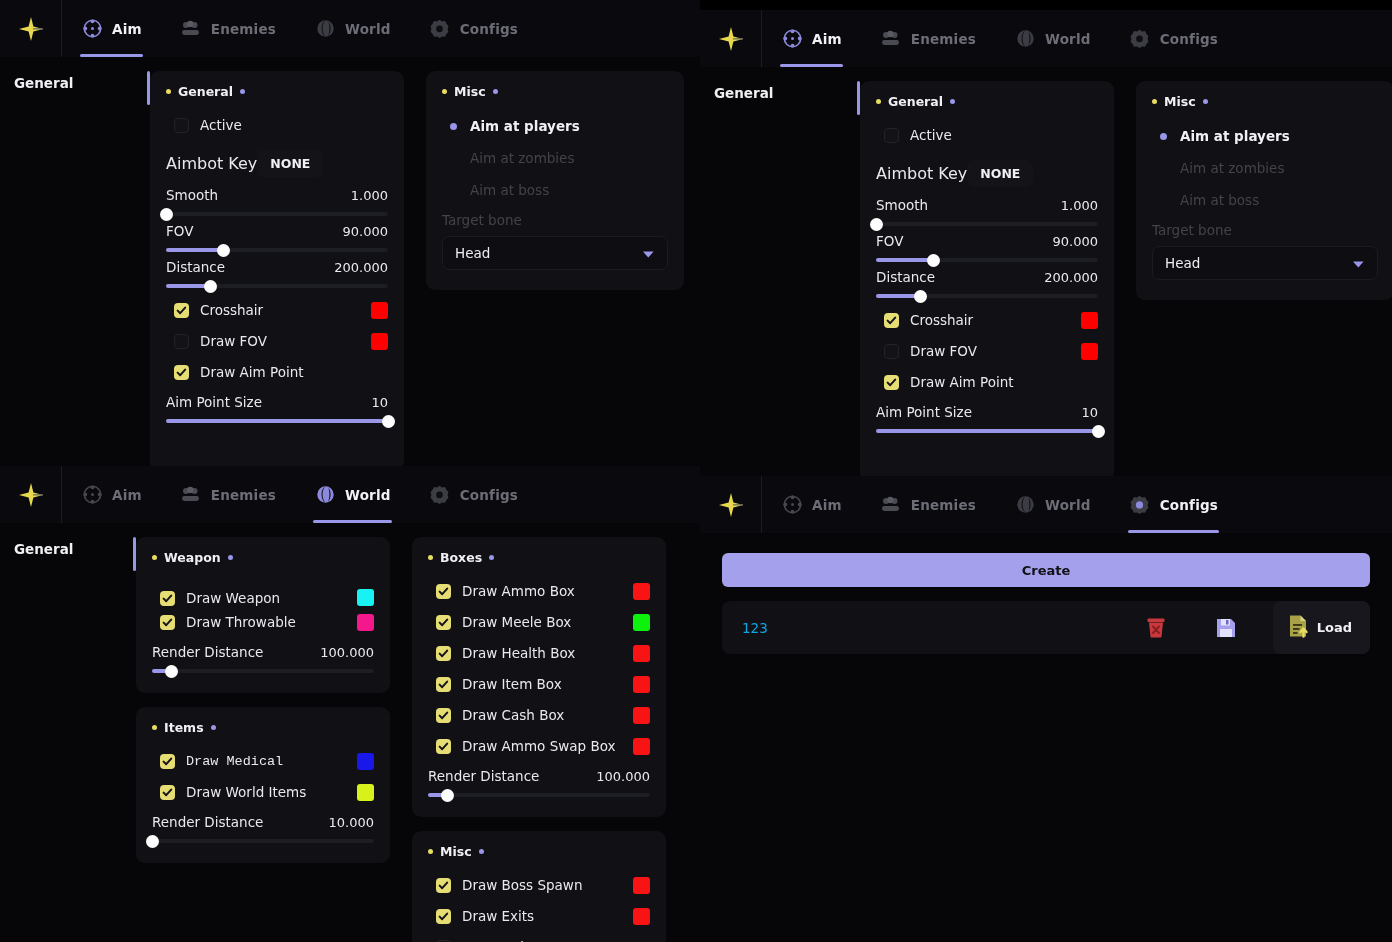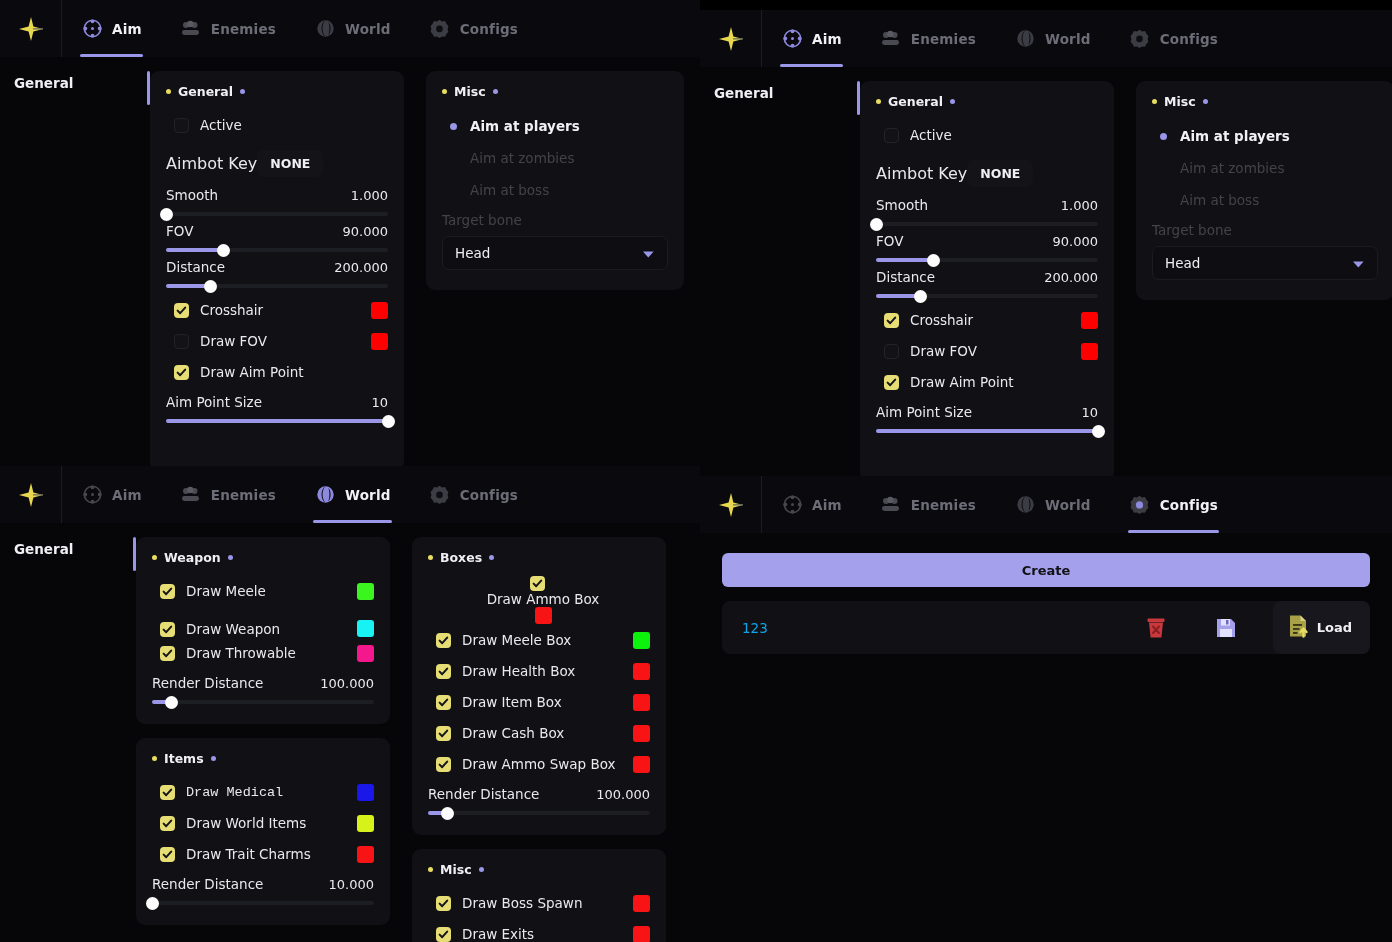--- a/index.html
+++ b/index.html
@@ -543,30 +543,20 @@
     </div>
     <div class="panes" style="gap:22px;">
 
       <div class="col" style="width:254px; flex:0 0 254px;">
         <div class="card">
           <div class="card-head">
             <span class="dot-y"></span>
             <span class="card-title">Weapon</span>
             <span class="dot-p"></span>
           </div>
-          <div class="row" style="padding-left:8px;">
-            <span class="cbx on">
-                <svg width="11" height="11" viewBox="0 0 11 11">
-                  <path d="M1.6 5.6 L4.2 8.2 L9.2 2.6" stroke="#15151a" stroke-width="2" fill="none" stroke-linecap="round" stroke-linejoin="round"></path>
-                </svg>
-              </span>
-            <span class="lbl">Draw Meele</span>
-            <span class="spacer"></span>
-            <span class="swatch" style="background:#3bf51e"></span>
-          </div>
           <div class="row" style="padding-left:8px;align-items:flex-end;">
             <span class="cbx on">
                 <svg width="11" height="11" viewBox="0 0 11 11">
                   <path d="M1.6 5.6 L4.2 8.2 L9.2 2.6" stroke="#15151a" stroke-width="2" fill="none" stroke-linecap="round" stroke-linejoin="round"></path>
                 </svg>
               </span>
             <span class="lbl">Draw Weapon</span>
             <span class="spacer"></span>
             <span class="swatch" style="background:#19f2f2"></span>
           </div>
@@ -610,51 +600,41 @@
           <div class="row" style="padding-left:8px;">
             <span class="cbx on">
                 <svg width="11" height="11" viewBox="0 0 11 11">
                   <path d="M1.6 5.6 L4.2 8.2 L9.2 2.6" stroke="#15151a" stroke-width="2" fill="none" stroke-linecap="round" stroke-linejoin="round"></path>
                 </svg>
               </span>
             <span class="lbl">Draw World Items</span>
             <span class="spacer"></span>
             <span class="swatch" style="background:#d6f21a"></span>
           </div>
-          <div class="row" style="padding-left:8px;">
-            <span class="cbx on">
-                <svg width="11" height="11" viewBox="0 0 11 11">
-                  <path d="M1.6 5.6 L4.2 8.2 L9.2 2.6" stroke="#15151a" stroke-width="2" fill="none" stroke-linecap="round" stroke-linejoin="round"></path>
-                </svg>
-              </span>
-            <span class="lbl">Draw Trait Charms</span>
-            <span class="spacer"></span>
-            <span class="swatch" style="background:#f81414"></span>
-          </div>
           <div class="slider-block">
             <div class="slider-top">
                 <span class="sname">Render Distance</span>
                 <span class="sval">10.000</span>
               </div>
             <div class="track">
                 <div class="fill" style="width:0%"></div>
                 <div class="knob" style="left:0%"></div>
               </div>
           </div>
         </div>
       </div>
 
       <div class="col" style="width:254px; flex:0 0 254px;">
         <div class="card">
           <div class="card-head">
             <span class="dot-y"></span>
             <span class="card-title">Boxes</span>
             <span class="dot-p"></span>
           </div>
-          <div class="row" style="padding-left:8px;flex-direction:column;">
+          <div class="row" style="padding-left:8px;">
             <span class="cbx on">
                 <svg width="11" height="11" viewBox="0 0 11 11">
                   <path d="M1.6 5.6 L4.2 8.2 L9.2 2.6" stroke="#15151a" stroke-width="2" fill="none" stroke-linecap="round" stroke-linejoin="round"></path>
                 </svg>
               </span>
             <span class="lbl">Draw Ammo Box</span>
             <span class="spacer"></span>
             <span class="swatch" style="background:#f81414"></span>
           </div>
           <div class="row" style="padding-left:8px;">

